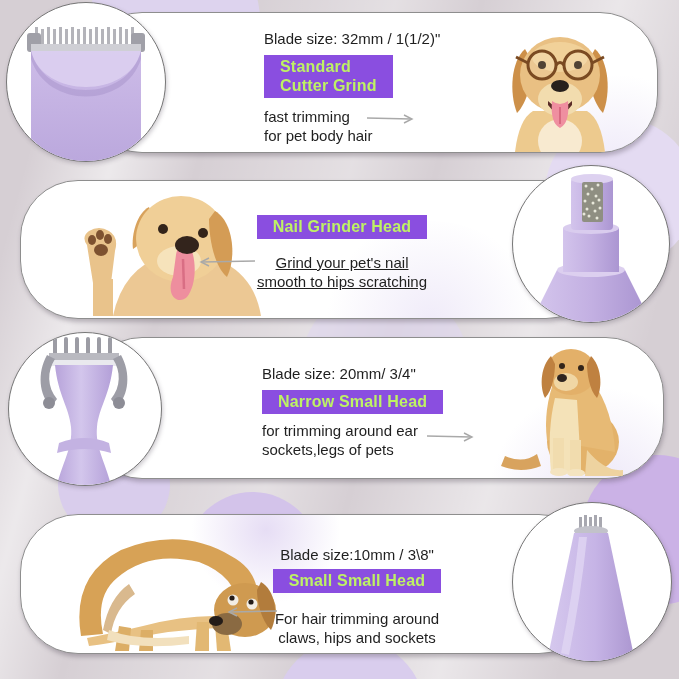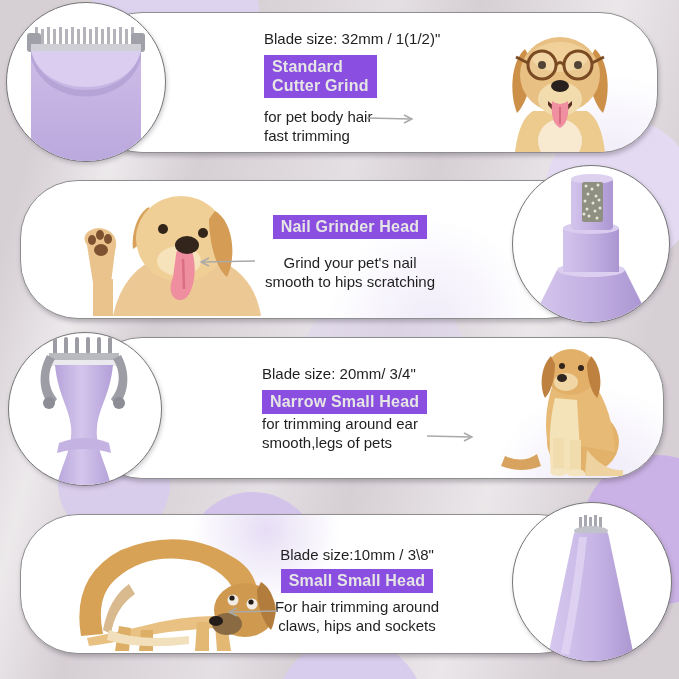--- a/index.html
+++ b/index.html
@@ -20,22 +20,22 @@
   .tint{position:absolute;border-radius:50%;}
   .pcircle{
     position:absolute;z-index:2;background:#fff;border:1px solid #777;
     border-radius:50%;overflow:hidden;box-shadow:1px 2px 4px rgba(90,80,95,0.3);
   }
   .pcircle svg{position:absolute;left:0;top:0;}
   .petimg{position:absolute;z-index:2;}
   .textblock{position:absolute;z-index:3;color:#1f1f1f;}
   .blade{font-size:15px;line-height:18px;margin-bottom:7px;white-space:nowrap;}
   .badge{
-    display:inline-block;background:#8a4ee0;color:#e5e5e5;font-weight:bold;
-    font-size:16px;line-height:19px;padding:2px 8px 3px;letter-spacing:0.2px;white-space:nowrap;
+    display:inline-block;background:#8a4ee0;color:#bef264;font-weight:bold;
+    font-size:16px;line-height:19px;padding:2px 16px 3px;letter-spacing:0.2px;white-space:nowrap;
   }
   .desc{font-size:15px;line-height:19px;margin-top:9px;white-space:nowrap;}
   .center{text-align:center;}
   .arrow{position:absolute;z-index:3;}
 </style>
 </head>
 <body>
 
 <div id="stage">
 
@@ -109,22 +109,22 @@
     </svg>
   </div>
 
   <div class="textblock" style="left:264px;top:30px;">
     <div class="blade">Blade size: 32mm / 1(1/2)"</div>
     <div class="badge">
       <div>Standard</div>
       <div>Cutter Grind</div>
     </div>
     <div class="desc">
+      <div>fast trimming</div>
       <div>for pet body hair</div>
-      <div>fast trimming</div>
     </div>
   </div>
   <svg class="arrow" style="left:366px;top:110px;" width="52" height="16" viewBox="0 0 52 16">
     <path d="M1 8 L45 9" stroke="#a9a9a9" stroke-width="1.4" fill="none"></path>
     <path d="M38 5 L46 9 L38 13" stroke="#a9a9a9" stroke-width="1.4" fill="none"></path>
   </svg>
 
   <div class="banner" style="left:20px;top:180px;width:582px;height:137px;">
     <div class="tint" style="left:300px;top:40px;width:220px;height:200px;background:radial-gradient(circle,rgba(205,190,235,0.3),rgba(205,190,235,0) 70%);"></div>
 
@@ -176,21 +176,21 @@
           <circle cx="74" cy="43" r="1.5"></circle>
         <circle cx="82" cy="45" r="1.5"></circle>
           <circle cx="87" cy="42" r="1.5"></circle>
           <circle cx="76" cy="50" r="1.5"></circle>
         <circle cx="84" cy="52" r="1.5"></circle>
           <circle cx="71" cy="48" r="1.5"></circle>
       </g>
     </svg>
   </div>
 
-  <div class="textblock center" style="left:225px;top:215px;width:250px;">
+  <div class="textblock center" style="left:217px;top:215px;width:250px;text-decoration:underline;">
     <div class="badge">Nail Grinder Head</div>
     <div class="desc" style="margin-top:14px;">
       <div>Grind your pet's nail</div>
       <div>smooth to hips scratching</div>
     </div>
   </div>
   <svg class="arrow" style="left:194px;top:254px;" width="62" height="16" viewBox="0 0 62 16">
     <path d="M61 7 L8 8" stroke="#a9a9a9" stroke-width="1.4" fill="none"></path>
     <path d="M15 4 L7 8 L15 12" stroke="#a9a9a9" stroke-width="1.4" fill="none"></path>
   </svg>
@@ -242,23 +242,23 @@
       <circle cx="40" cy="70" r="6" fill="#8d8d96"></circle>
       <circle cx="110" cy="70" r="6" fill="#8d8d96"></circle>
       <path d="M46 32 L104 32 C101 62 90 74 88 94 C86 114 96 128 102 152 L48 152 C54 128 64 114 62 94 C60 74 49 62 46 32 Z" fill="url(#lav3)"></path>
       <path d="M50 110 Q76 100 100 110 L102 120 Q76 112 48 120 Z" fill="#c3b2e2"></path>
     </svg>
   </div>
 
   <div class="textblock" style="left:262px;top:365px;">
     <div class="blade">Blade size: 20mm/ 3/4"</div>
     <div class="badge">Narrow Small Head</div>
-    <div class="desc" style="margin-top:0;">
+    <div class="desc" style="margin-top:7px;">
       <div>for trimming around ear</div>
-      <div>smooth,legs of pets</div>
+      <div>sockets,legs of pets</div>
     </div>
   </div>
   <svg class="arrow" style="left:426px;top:428px;" width="52" height="16" viewBox="0 0 52 16">
     <path d="M1 8 L45 9" stroke="#a9a9a9" stroke-width="1.4" fill="none"></path>
     <path d="M38 5 L46 9 L38 13" stroke="#a9a9a9" stroke-width="1.4" fill="none"></path>
   </svg>
 
   <div class="banner" style="left:20px;top:514px;width:575px;height:138px;">
     <div class="tint" style="left:170px;top:-60px;width:150px;height:150px;background:radial-gradient(circle,rgba(200,180,232,0.45),rgba(200,180,232,0) 70%);"></div>
 
@@ -300,21 +300,21 @@
       </g>
       <ellipse cx="78" cy="28" rx="17" ry="5" fill="#c2c2ca"></ellipse>
       <path d="M61 30 L95 30 L122 158 L34 158 Z" fill="url(#lav4)"></path>
       <path d="M66 34 Q60 90 48 150 L56 152 Q68 92 74 34 Z" fill="#e0d6f2" opacity="0.8"></path>
     </svg>
   </div>
 
   <div class="textblock center" style="left:248px;top:546px;width:218px;">
     <div class="blade" style="margin-bottom:5px;">Blade size:10mm / 3\8"</div>
     <div class="badge">Small Small Head</div>
-    <div class="desc" style="margin-top:4px;">
+    <div class="desc" style="margin-top:16px;">
       <div>For hair trimming around</div>
       <div>claws, hips and sockets</div>
     </div>
   </div>
   <svg class="arrow" style="left:222px;top:604px;" width="56" height="16" viewBox="0 0 56 16">
     <path d="M55 7 L8 8" stroke="#a9a9a9" stroke-width="1.4" fill="none"></path>
     <path d="M15 4 L7 8 L15 12" stroke="#a9a9a9" stroke-width="1.4" fill="none"></path>
   </svg>
 
 </div>

